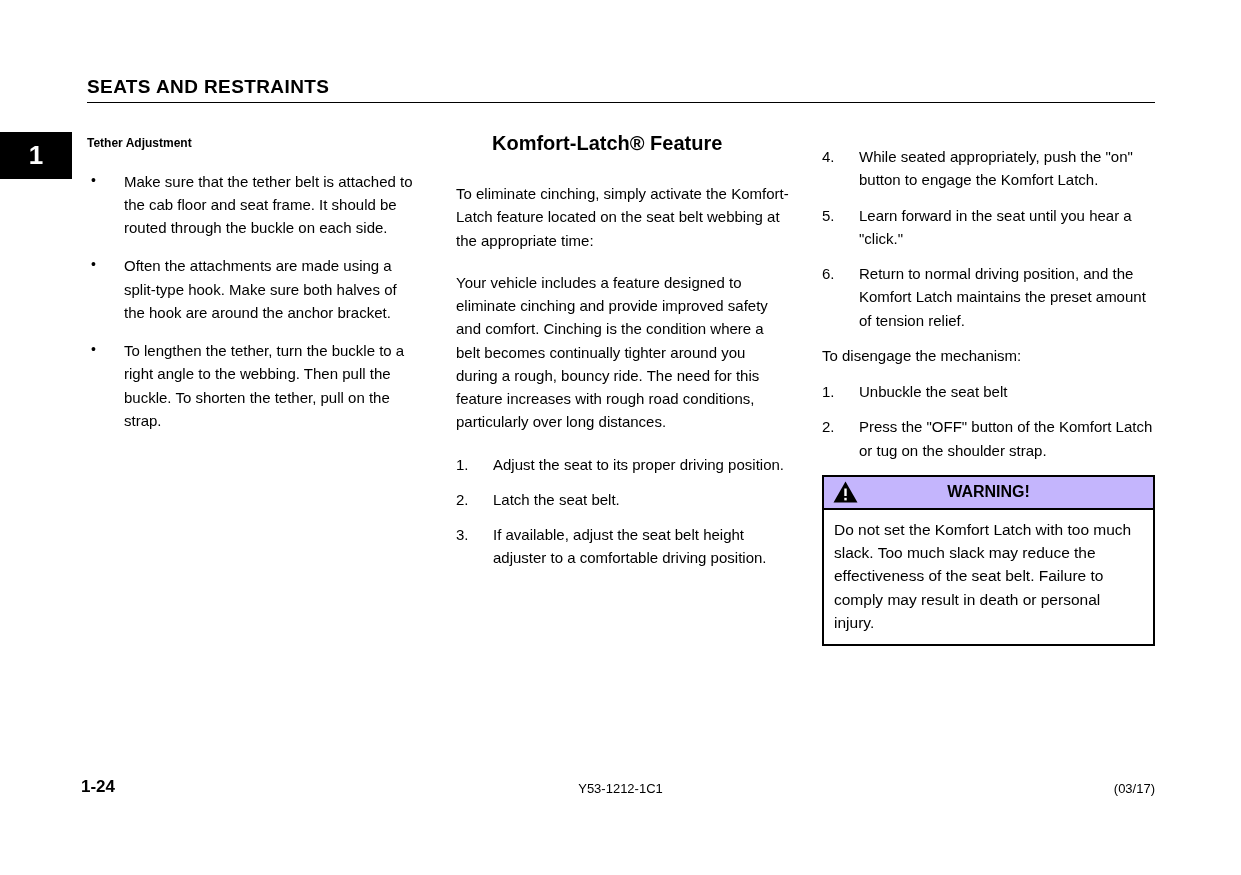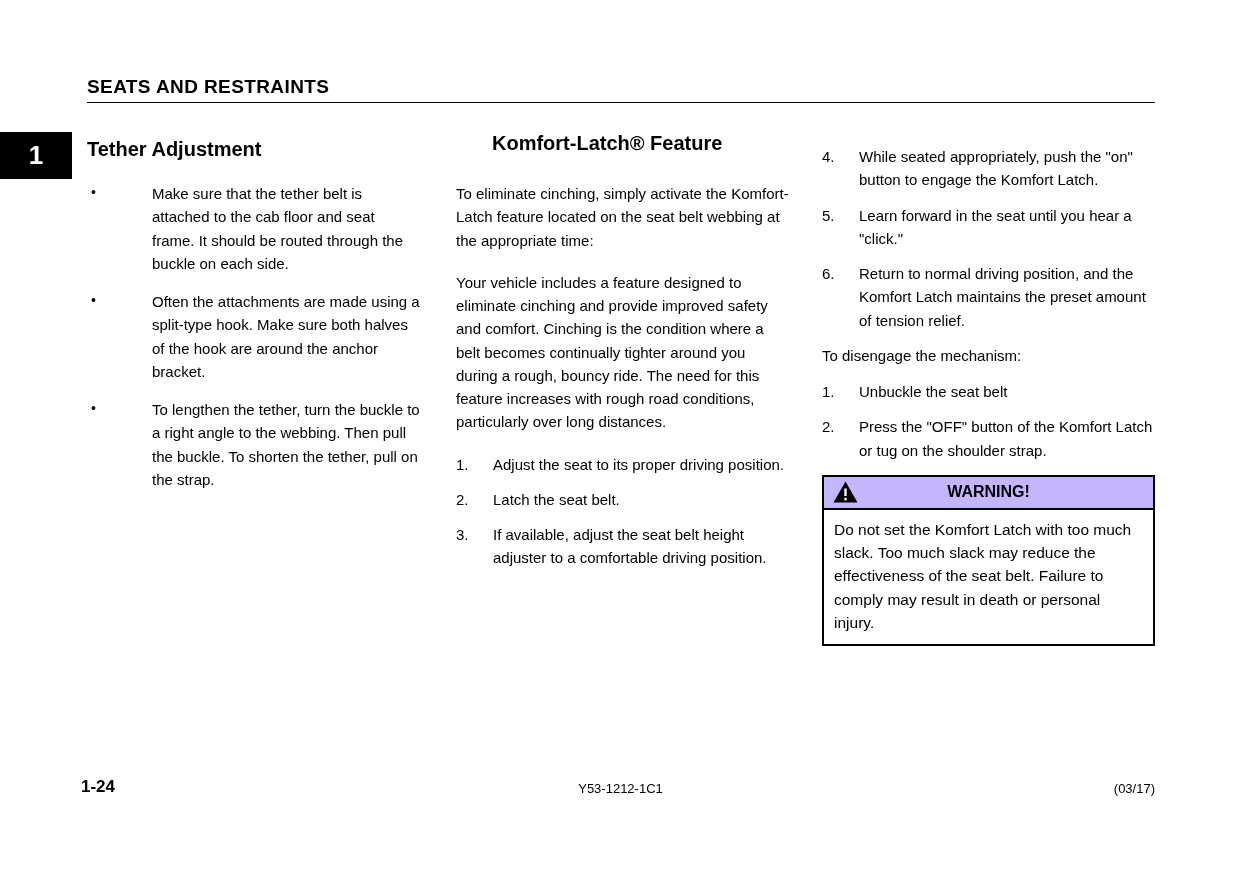--- a/index.html
+++ b/index.html
@@ -11,26 +11,26 @@
   .header-rule { position:absolute; left:87px; top:102px; width:1068px; height:1px; background:#000; }
 
   .chapter-tab { position:absolute; left:0; top:132px; width:72px; height:47px; background:#000; color:#fff;
                  display:flex; align-items:center; justify-content:center; font-size:26px; font-weight:bold; }
 
   .col { position:absolute; font-size:15px; line-height:1.55; }
   .col-left  { left:87px;  top:134px; width:333px; }
   .col-mid   { left:456px; top:128px; width:335px; }
   .col-right { left:822px; top:145px; width:333px; }
 
-  .col-left h2 { font-size:20px; font-weight:bold; margin-bottom:17px; }
+  .col-left h2 { font-size:12px; font-weight:bold; margin-bottom:17px; }
   .col-mid h2  { font-size:20px; font-weight:bold; margin-bottom:23px;margin-left:36px; }
 
   .bullet { display:flex; margin-bottom:15px; }
   .bullet-marker { flex:0 0 37px; padding-left:4px; font-size:14px; }
-  .bullet-text { flex:1;margin-left:28px; }
+  .bullet-text { flex:1; }
 
   .col-mid p { margin-bottom:19px; }
 
   .step { display:flex; margin-bottom:12px; }
   .step-num { flex:0 0 37px; }
   .step-text { flex:1; }
 
   .sub-heading { margin:4px 0 13px; }
 
   .warning-box { border:2px solid #000; margin-top:13px; }

